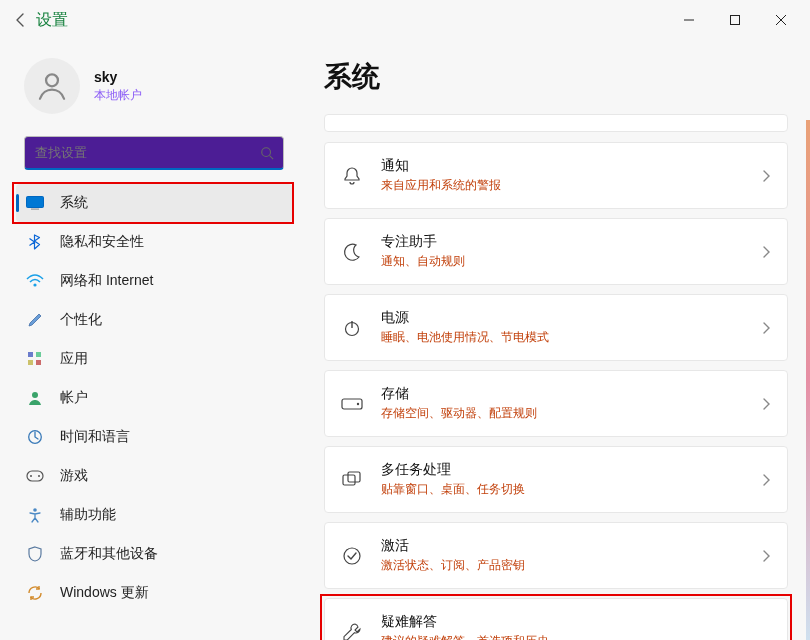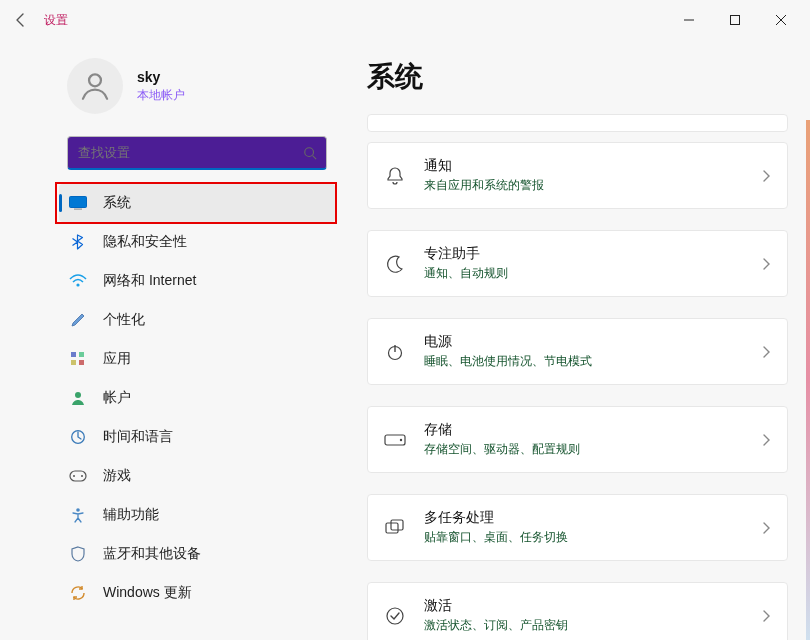--- a/index.html
+++ b/index.html
@@ -19,38 +19,36 @@
     background: #f7f7f7;
   }
   .back-btn {
     width: 30px; height: 30px;
     display: flex; align-items: center; justify-content: center;
     color: #555;
     cursor: pointer;
     border-radius: 4px;
   }
   .app-title {
-    font-size: 12px;
-    color: #be185d;
-    margin-left: 8px;
+    font-size: 16px;
+    color: #15803d;
   }
   .window-controls {
     margin-left: auto;
     display: flex;
   }
   .win-ctrl {
     width: 46px; height: 30px;
     display: flex; align-items: center; justify-content: center;
     cursor: pointer;
     color: #222;
   }
   .layout {
     display: flex;
     height: calc(640px - 40px);
-    padding-left: 43px;
   }
   .sidebar {
     width: 300px;
     padding: 12px 8px 12px 16px;
     overflow-y: auto;
   }
   .profile {
     display: flex;
     align-items: center;
     gap: 14px;
@@ -136,31 +134,31 @@
     margin-bottom: 10px;
   }
   .card {
     background: #fff;
     border: 1px solid #e7e7e7;
     border-radius: 4px;
     padding: 14px 16px;
     display: flex;
     align-items: center;
     gap: 18px;
-    margin-bottom: 21px;
+    margin-bottom: 9px;
     cursor: pointer;
   }
   .card-icon {
     width: 22px; height: 22px;
     display: flex; align-items: center; justify-content: center;
     color: #444;
   }
   .card-text { flex: 1; }
   .card-title { font-size: 14px; color: #111; }
-  .card-sub { font-size: 12px; color: #14532d; margin-top: 2px; font-family: Liberation Serif, serif; }
+  .card-sub { font-size: 12px; color: #c2410c; margin-top: 2px; font-family: Liberation Serif, serif; }
   .chev { color: #888; }
   svg { display: block; }
   
   .edge-strip {
     position: absolute; right: 0; top: 120px; width: 4px; height: 520px;
     background: linear-gradient(#eaa177,#e78fa5,#cfe0ef);
   }
 </style>
 </head>
 <body>

